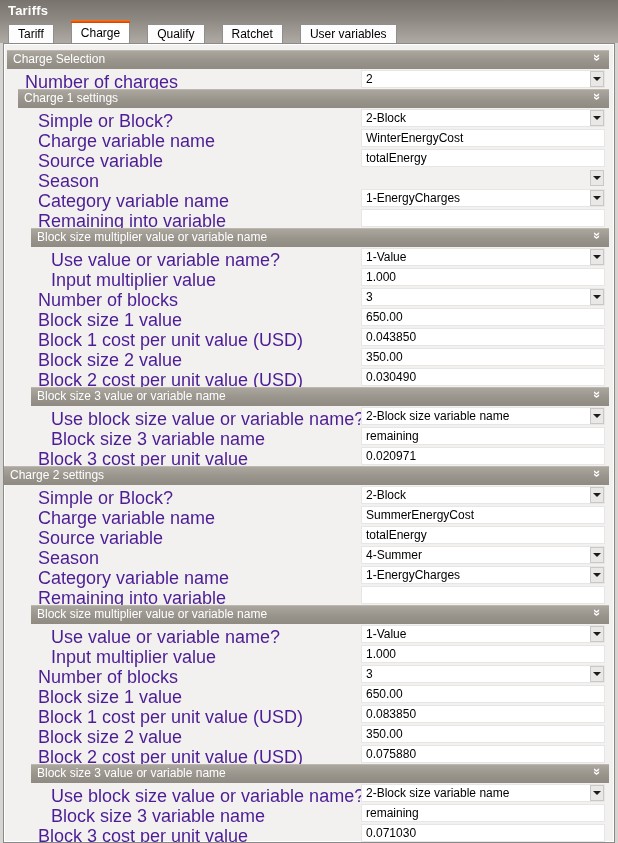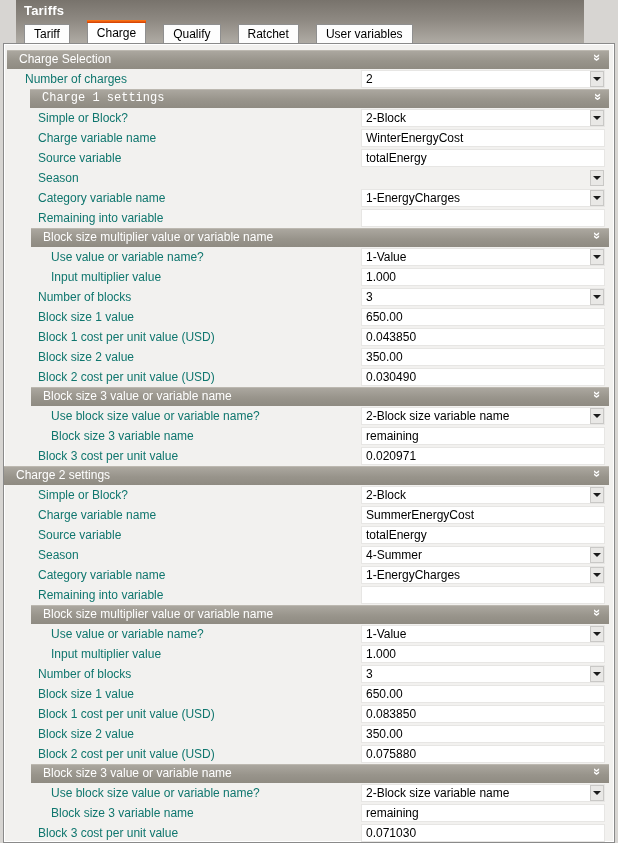--- a/index.html
+++ b/index.html
@@ -3,21 +3,21 @@
 <meta charset="utf-8">
 <style>
   html,body{margin:0;padding:0;}
   body{
     width:618px;height:843px;position:relative;overflow:hidden;
     font-family:"Liberation Sans", sans-serif;
     background:#d7d5d2;
   }
   
   .banner{
-    position:absolute;left:16px;top:0;width:568px;height:43px;
+    position:absolute;left:0;top:0;width:618px;height:43px;
     background:linear-gradient(180deg,#78736c 0%,#8d8881 45%,#a9a59e 90%,#aeaaa3 100%);
   }
   .app-title{
     position:absolute;left:8px;top:3px;color:#ffffff;font-weight:bold;
     font-size:13px;letter-spacing:.2px;
   }
   
   .tabs{
     position:absolute;left:8px;bottom:0;display:flex;align-items:flex-end;gap:17px;
   }
@@ -39,31 +39,31 @@
     position:absolute;left:3px;right:3px;top:43px;bottom:0;
     box-sizing:border-box;background:#f2f1ef;
     border:1px solid #8a8a8a;
     box-shadow:inset 1px 1px 0 #ffffff, inset -1px -1px 0 #ffffff;
     padding-top:6px;overflow:hidden;
   }
   .section{
     box-sizing:border-box;height:19px;margin-right:5px;position:relative;
     background:linear-gradient(180deg,#aba79f 0%,#98948b 55%,#8f8b82 100%);
     border-top:1px solid #bcb8b0;
-    color:#ffffff;font-size:12px;line-height:17px;padding-left:12px;
+    color:#ffffff;font-size:12px;line-height:17px;padding-left:6px;
     cursor:default;white-space:nowrap;
   }
   .section .chevron{
     position:absolute;right:6px;top:2px;width:12px;height:14px;
     color:#ffffff;font-size:13px;line-height:13px;
     transform:rotate(90deg);font-weight:bold;
   }
   .row{height:20px;position:relative;}
   .row-label{
-    position:absolute;top:3px;font-size:12px;color:#0f766e;white-space:nowrap;
+    position:absolute;top:3px;font-size:18px;color:#4c1d95;white-space:nowrap;
   }
   .field{
     position:absolute;left:357px;right:9px;top:1px;bottom:1px;
     background:#ffffff;border:1px solid #e7e6e4;box-sizing:border-box;
     font-size:12px;color:#000;line-height:16px;padding:0 4px;
     white-space:nowrap;overflow:hidden;
   }
   .combo .field{padding-right:18px;}
   .combo-btn{
     position:absolute;right:10px;top:2px;width:14px;height:16px;
@@ -91,21 +91,21 @@
 
 <div class="panel">
     <div class="section" style="margin-left: 3px;"><span>Charge Selection</span><span class="chevron">»</span></div>
     <div class="row combo">
       <div class="row-label" style="left: 21px;">Number of charges</div>
       <div class="field">2</div>
       <div class="combo-btn">
         <div class="tri"></div>
       </div>
     </div>
-    <div class="section" style="margin-left: 26px; font-family: Liberation Mono, monospace;"><span>Charge 1 settings</span><span class="chevron">»</span></div>
+    <div class="section" style="margin-left: 14px;"><span>Charge 1 settings</span><span class="chevron">»</span></div>
     <div class="row combo">
       <div class="row-label" style="left: 34px;">Simple or Block?</div>
       <div class="field">2-Block</div>
       <div class="combo-btn">
         <div class="tri"></div>
       </div>
     </div>
     <div class="row">
       <div class="row-label" style="left: 34px;">Charge variable name</div>
       <div class="field">WinterEnergyCost</div>

